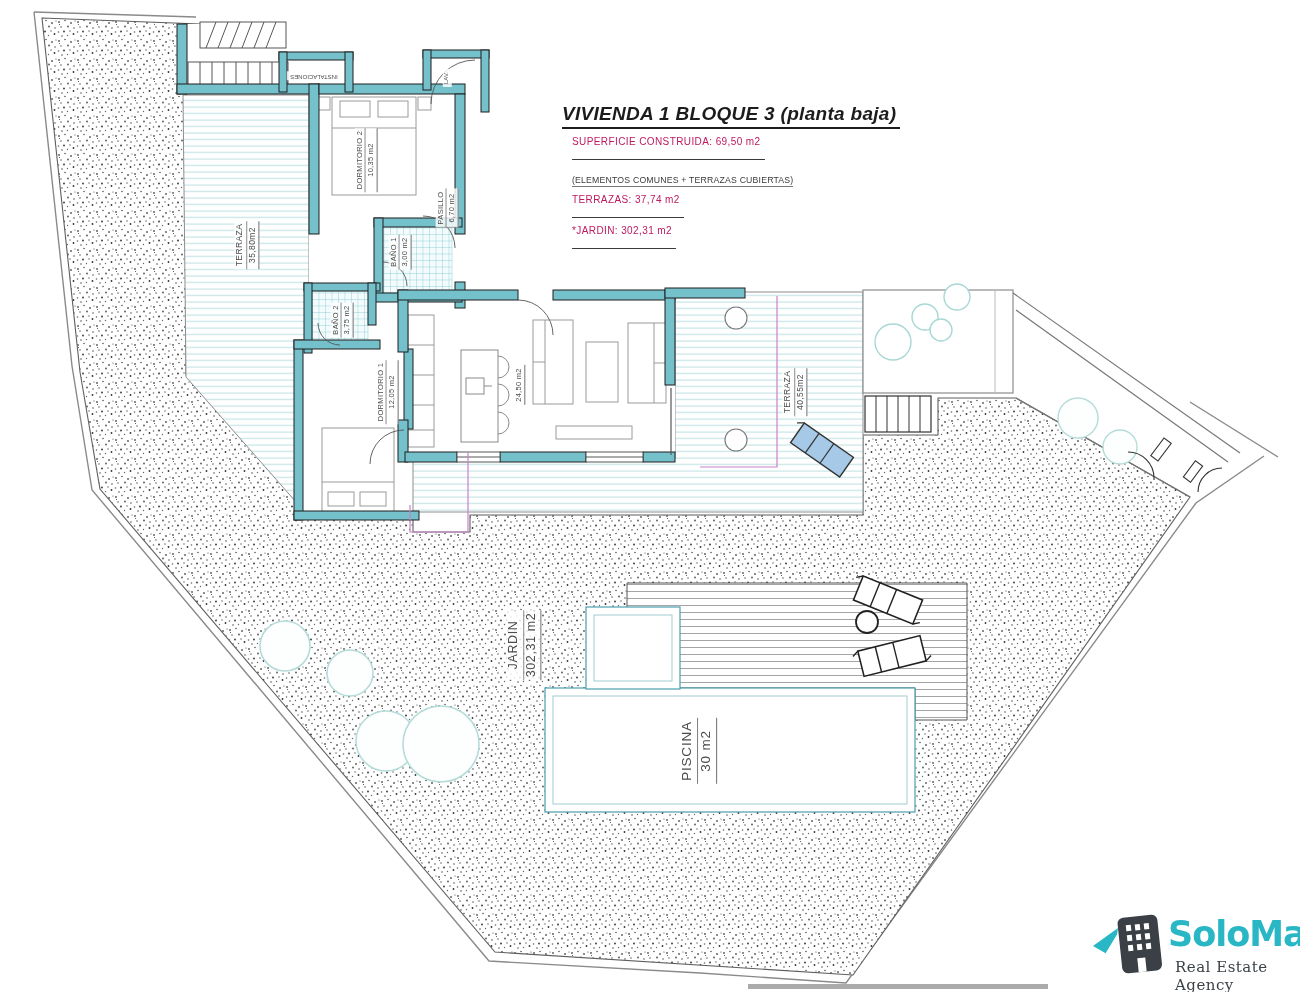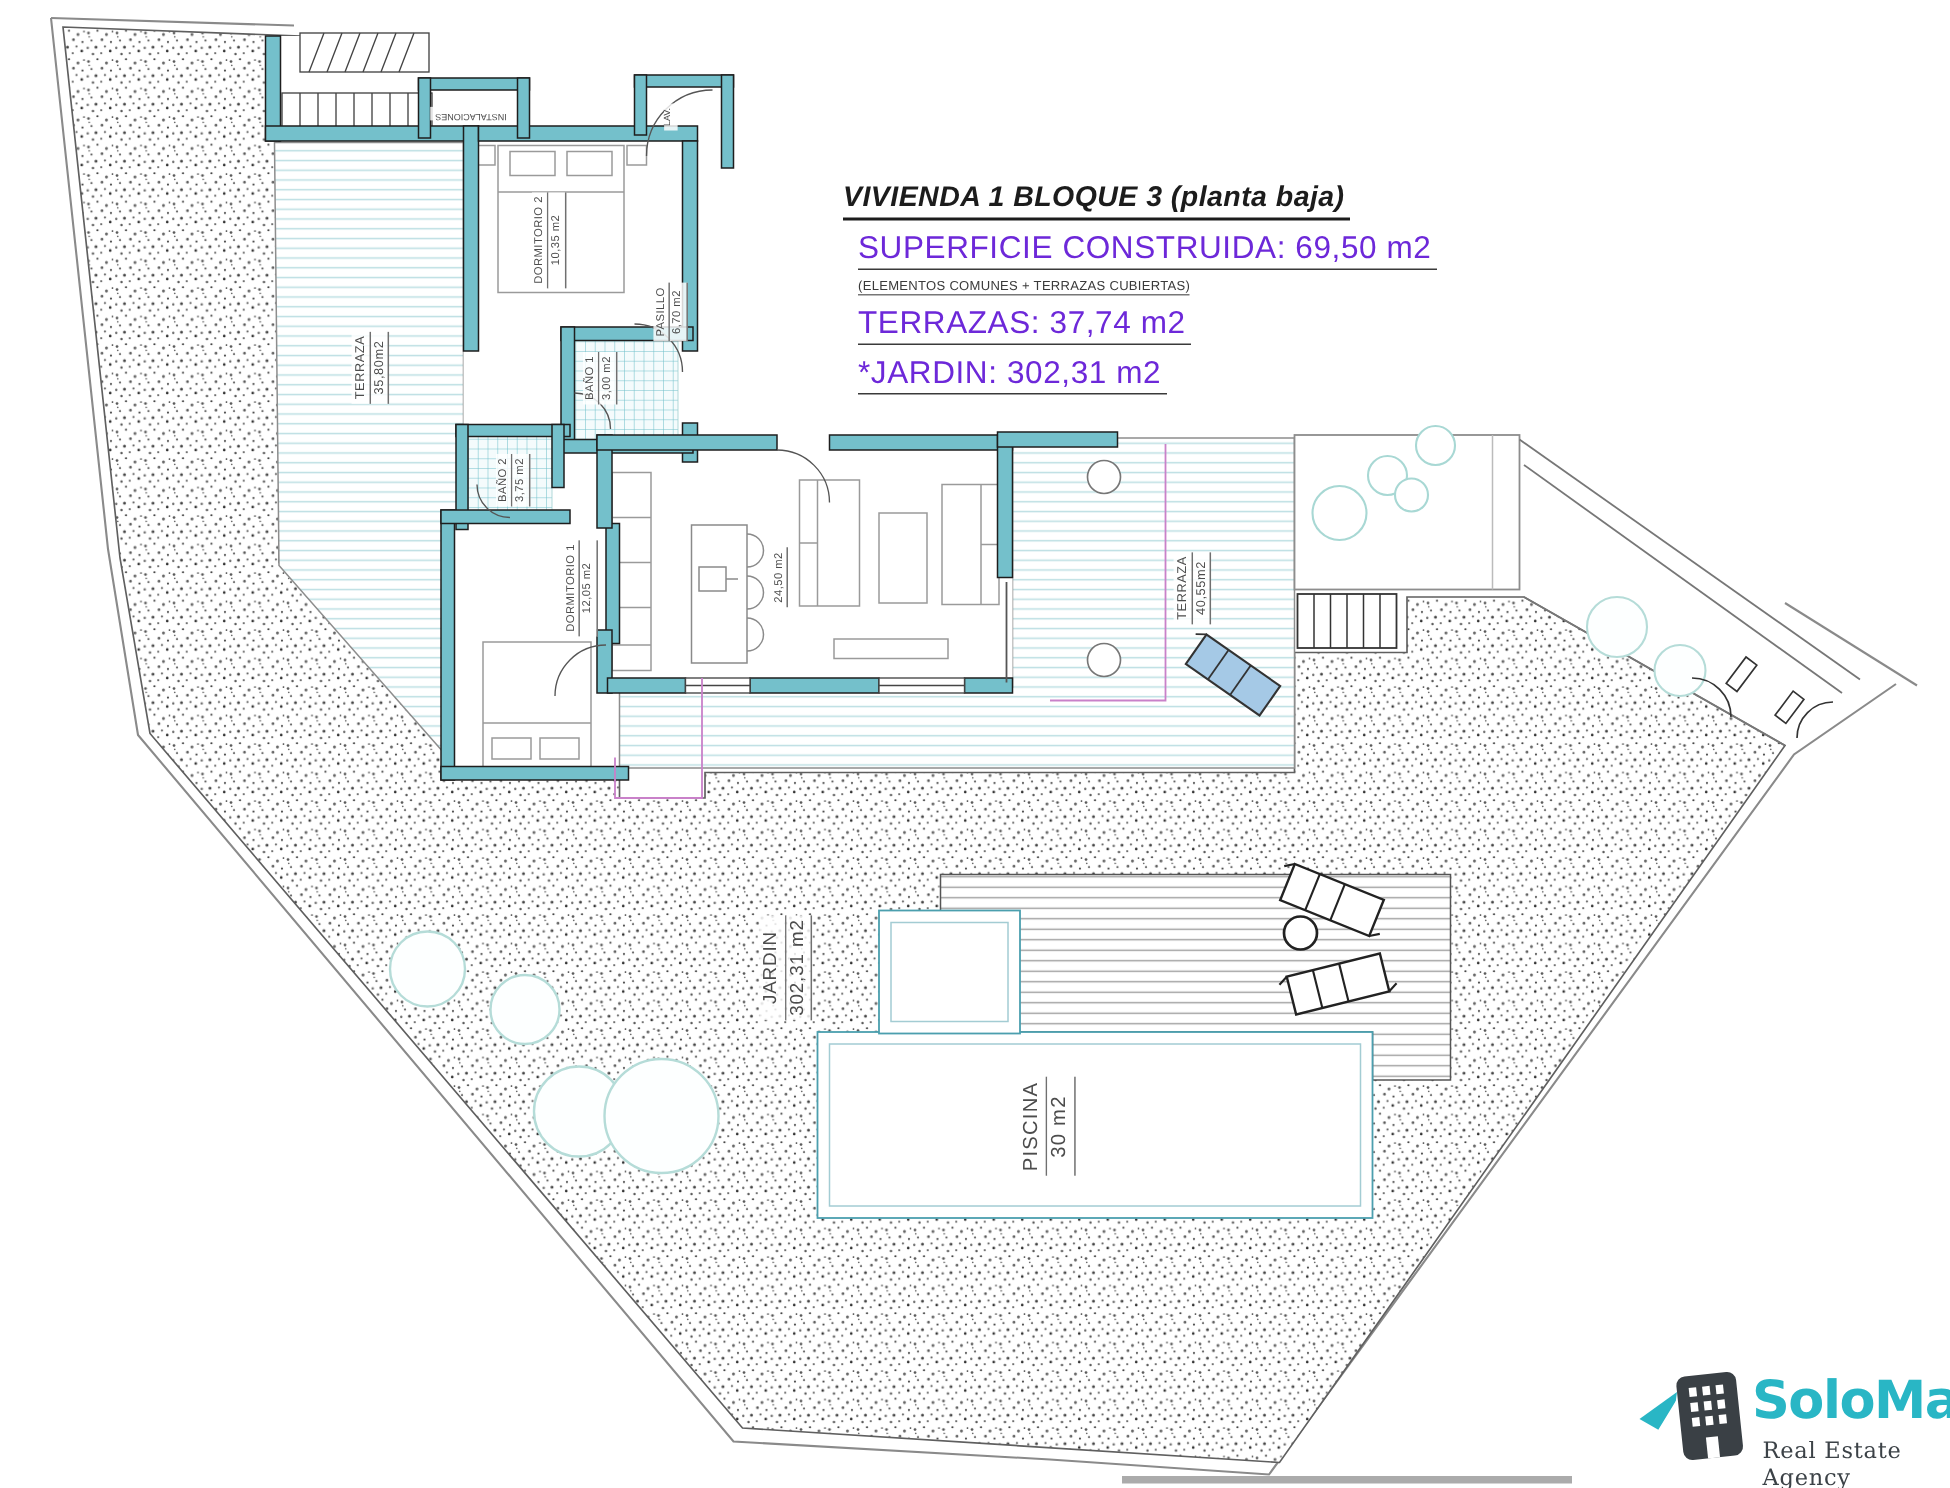--- a/index.html
+++ b/index.html
@@ -14,28 +14,28 @@
   .lbl.rot180{transform:translate(-50%,-50%) rotate(180deg);}
   .lbl .nm,.lbl .ar{display:block;white-space:nowrap;border-bottom:1px solid #707070;
        padding:0 3px 1px;background:rgba(255,255,255,.82);}
   .s7{font-size:7.5px;letter-spacing:.3px;}
   .s8{font-size:8.5px;letter-spacing:.4px;}
   .s12{font-size:12.5px;letter-spacing:.6px;}
   .s13{font-size:13.5px;letter-spacing:.8px;}
   .s5{font-size:6px;}
 
   
-  .titleblock{position:absolute;left:562px;top:121px;z-index:6;color:#1c1c1c;}
+  .titleblock{position:absolute;left:562px;top:103px;z-index:6;color:#1c1c1c;}
   .tb-title{display:table;font-weight:bold;font-style:italic;font-size:19px;
        letter-spacing:.3px;border-bottom:2px solid #1c1c1c;padding:0 4px 2px 0;}
   .tb-title .suffix{font-weight:bold;}
-  .tb-row{display:table;font-size:21px;letter-spacing:.4px;color:#6d28d9;
-       border-bottom:1.6px solid #3a3a3a;margin:7px 0 0 10px;padding:0 4px 1px 0;}
+  .tb-row{display:table;font-size:10px;letter-spacing:.4px;color:#be185d;
+       border-bottom:1.6px solid #3a3a3a;margin:7px 0 0 10px;padding:0 4px 12px 0;}
   .tb-note{display:table;font-size:8.7px;letter-spacing:.2px;color:#3a3a3a;
-       border-bottom:1px solid #777;margin:5px 0 0 10px;padding-bottom:1px;}
+       border-bottom:1px solid #777;margin:15px 0 0 10px;padding-bottom:1px;}
 
   
   .logo{position:absolute;left:1092px;top:908px;width:205px;height:80px;z-index:6;}
   .logo .brand{position:absolute;left:76px;top:6px;font-size:35px;font-weight:bold;
        color:#29b6c5;letter-spacing:-1px;font-family:"DejaVu Sans",sans-serif;}
   .logo .tagline{position:absolute;left:83px;top:50px;font-size:15px;color:#3c4247;
        font-family:"DejaVu Serif",serif;letter-spacing:.5px;}
 </style>
 </head>
 <body>

